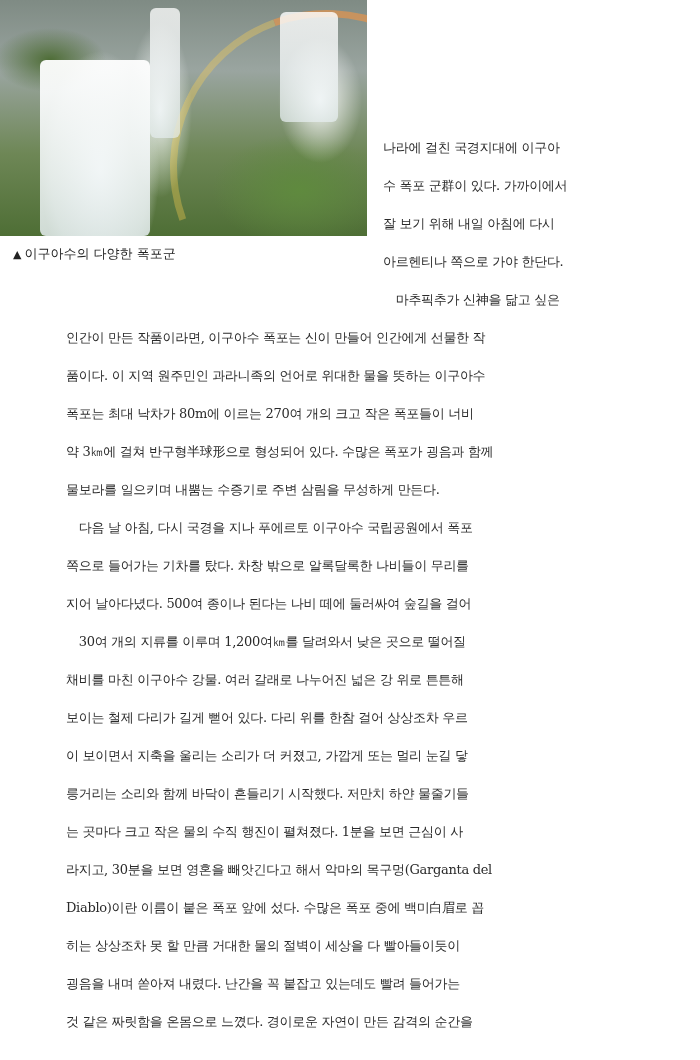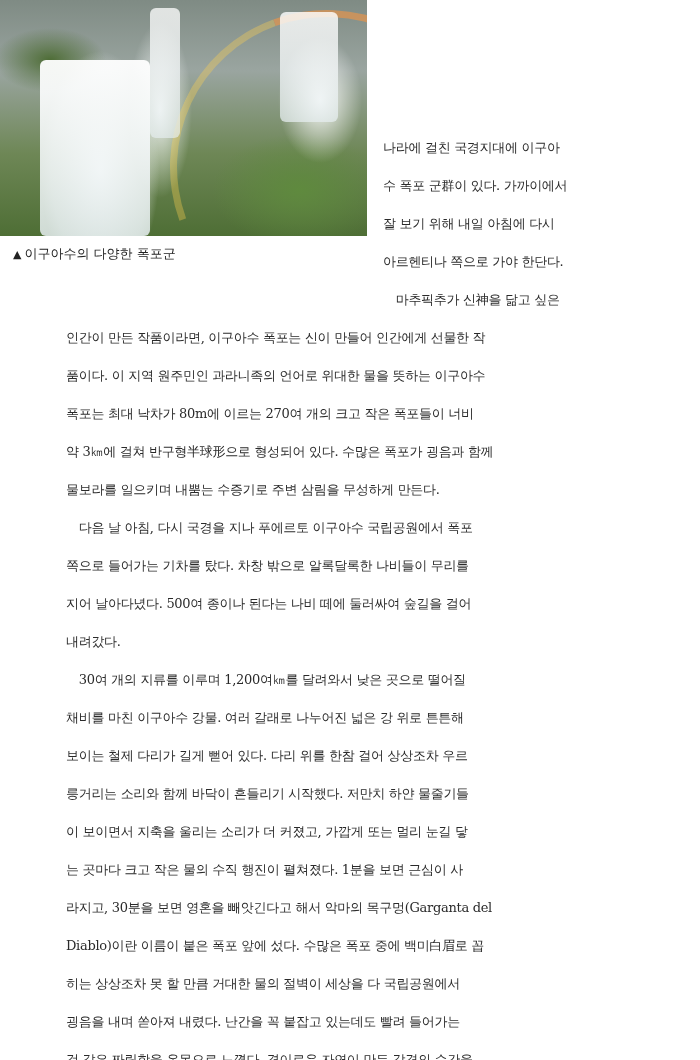--- a/index.html
+++ b/index.html
@@ -63,25 +63,24 @@
 
 <div class="para main" style="top:319px;">
   <span class="line">인간이 만든 작품이라면, 이구아수 폭포는 신이 만들어 인간에게 선물한 작</span>
   <span class="line">품이다. 이 지역 원주민인 과라니족의 언어로 위대한 물을 뜻하는 이구아수</span>
   <span class="line">폭포는 최대 낙차가 80m에 이르는 270여 개의 크고 작은 폭포들이 너비</span>
   <span class="line">약 3㎞에 걸쳐 반구형半球形으로 형성되어 있다. 수많은 폭포가 굉음과 함께</span>
   <span class="line">물보라를 일으키며 내뿜는 수증기로 주변 삼림을 무성하게 만든다.</span>
   <span class="line">　다음 날 아침, 다시 국경을 지나 푸에르토 이구아수 국립공원에서 폭포</span>
   <span class="line">쪽으로 들어가는 기차를 탔다. 차창 밖으로 알록달록한 나비들이 무리를</span>
   <span class="line">지어 날아다녔다. 500여 종이나 된다는 나비 떼에 둘러싸여 숲길을 걸어</span>
-  <span class="line">내려갔다.</span>
   <span class="line">　30여 개의 지류를 이루며 1,200여㎞를 달려와서 낮은 곳으로 떨어질</span>
   <span class="line">채비를 마친 이구아수 강물. 여러 갈래로 나누어진 넓은 강 위로 튼튼해</span>
   <span class="line">보이는 철제 다리가 길게 뻗어 있다. 다리 위를 한참 걸어 상상조차 우르</span>
+  <span class="line">이 보이면서 지축을 울리는 소리가 더 커졌고, 가깝게 또는 멀리 눈길 닿</span>
   <span class="line">릉거리는 소리와 함께 바닥이 흔들리기 시작했다. 저만치 하얀 물줄기들</span>
-  <span class="line">이 보이면서 지축을 울리는 소리가 더 커졌고, 가깝게 또는 멀리 눈길 닿</span>
   <span class="line">는 곳마다 크고 작은 물의 수직 행진이 펼쳐졌다. 1분을 보면 근심이 사</span>
   <span class="line">라지고, 30분을 보면 영혼을 빼앗긴다고 해서 악마의 목구멍(Garganta del</span>
   <span class="line">Diablo)이란 이름이 붙은 폭포 앞에 섰다. 수많은 폭포 중에 백미白眉로 꼽</span>
-  <span class="line">히는 상상조차 못 할 만큼 거대한 물의 절벽이 세상을 다 국립공원에서</span>
+  <span class="line">히는 상상조차 못 할 만큼 거대한 물의 절벽이 세상을 다 빨아들이듯이</span>
   <span class="line">굉음을 내며 쏟아져 내렸다. 난간을 꼭 붙잡고 있는데도 빨려 들어가는</span>
   <span class="line">것 같은 짜릿함을 온몸으로 느꼈다. 경이로운 자연이 만든 감격의 순간을</span>
 </div>
 
 </body></html>

